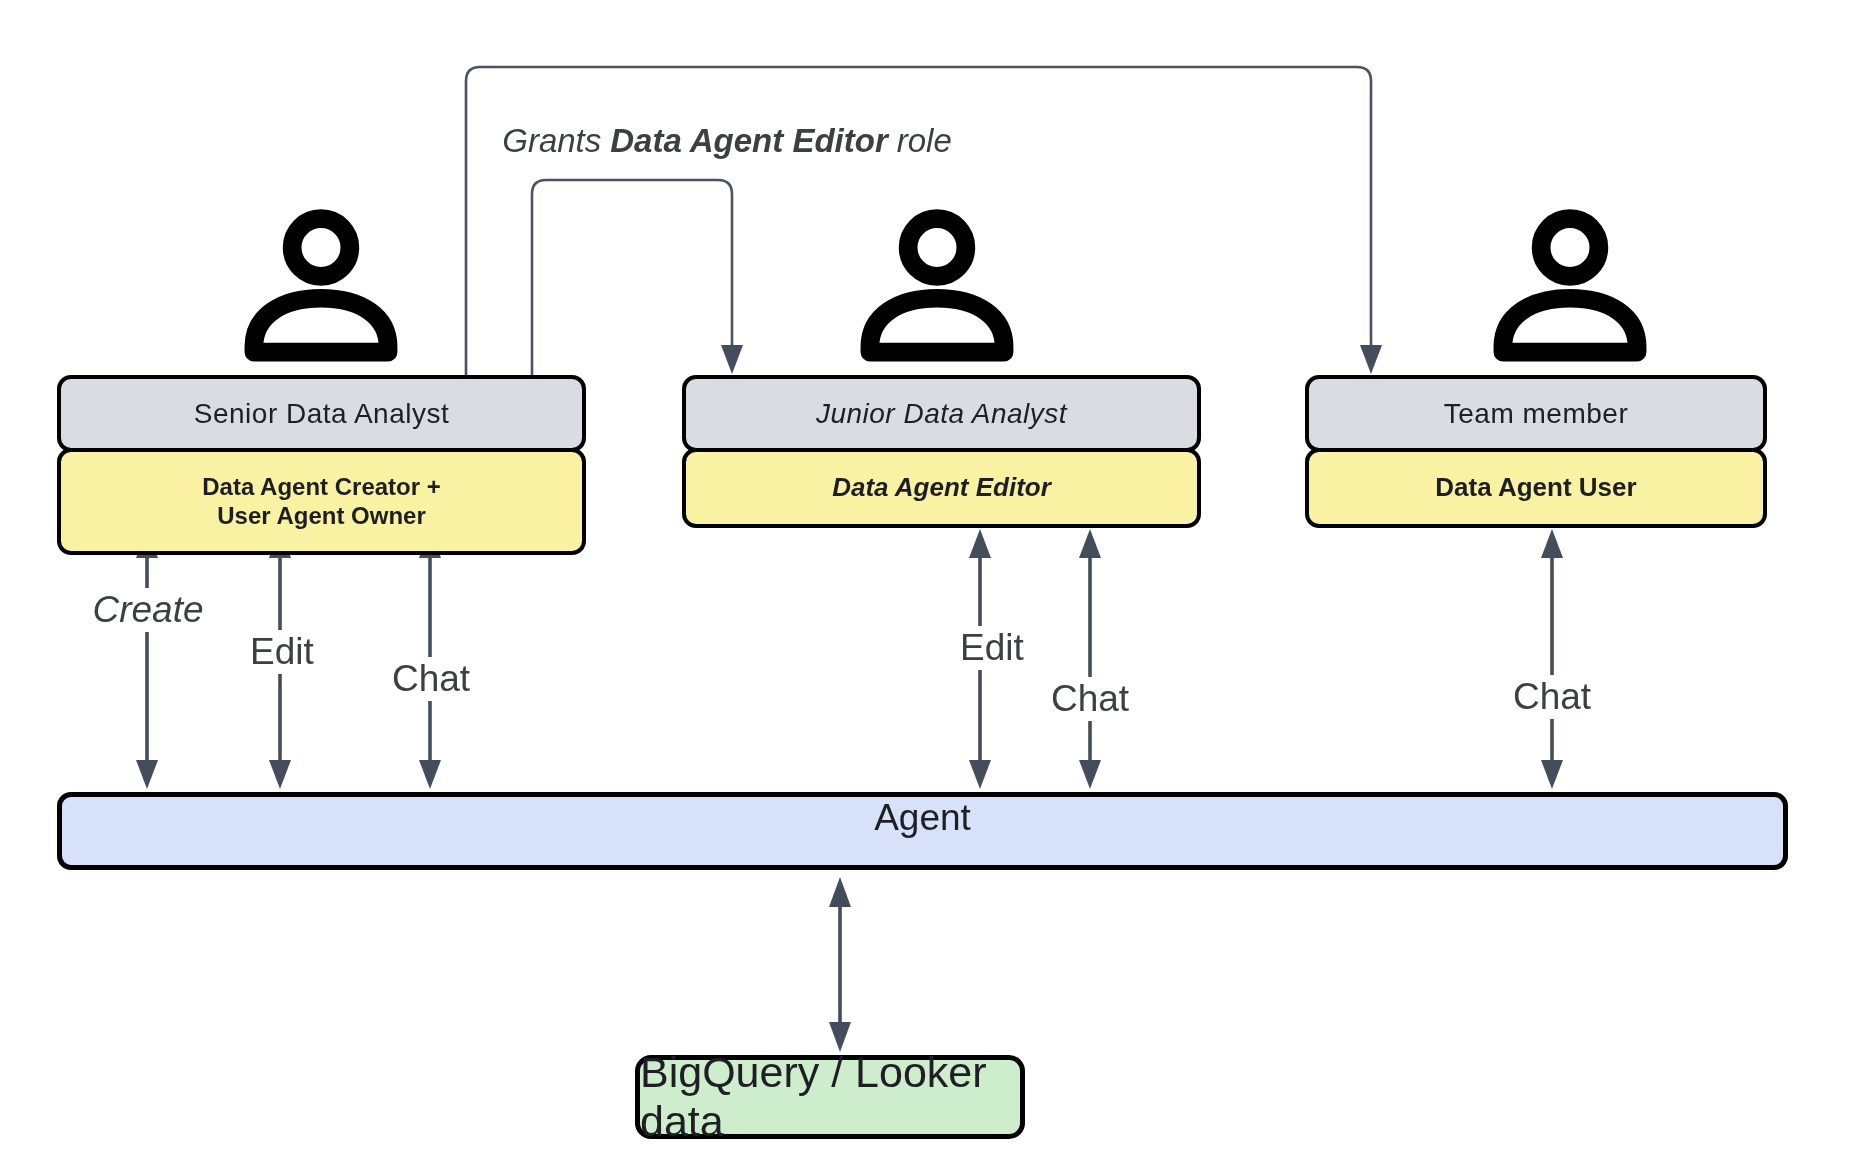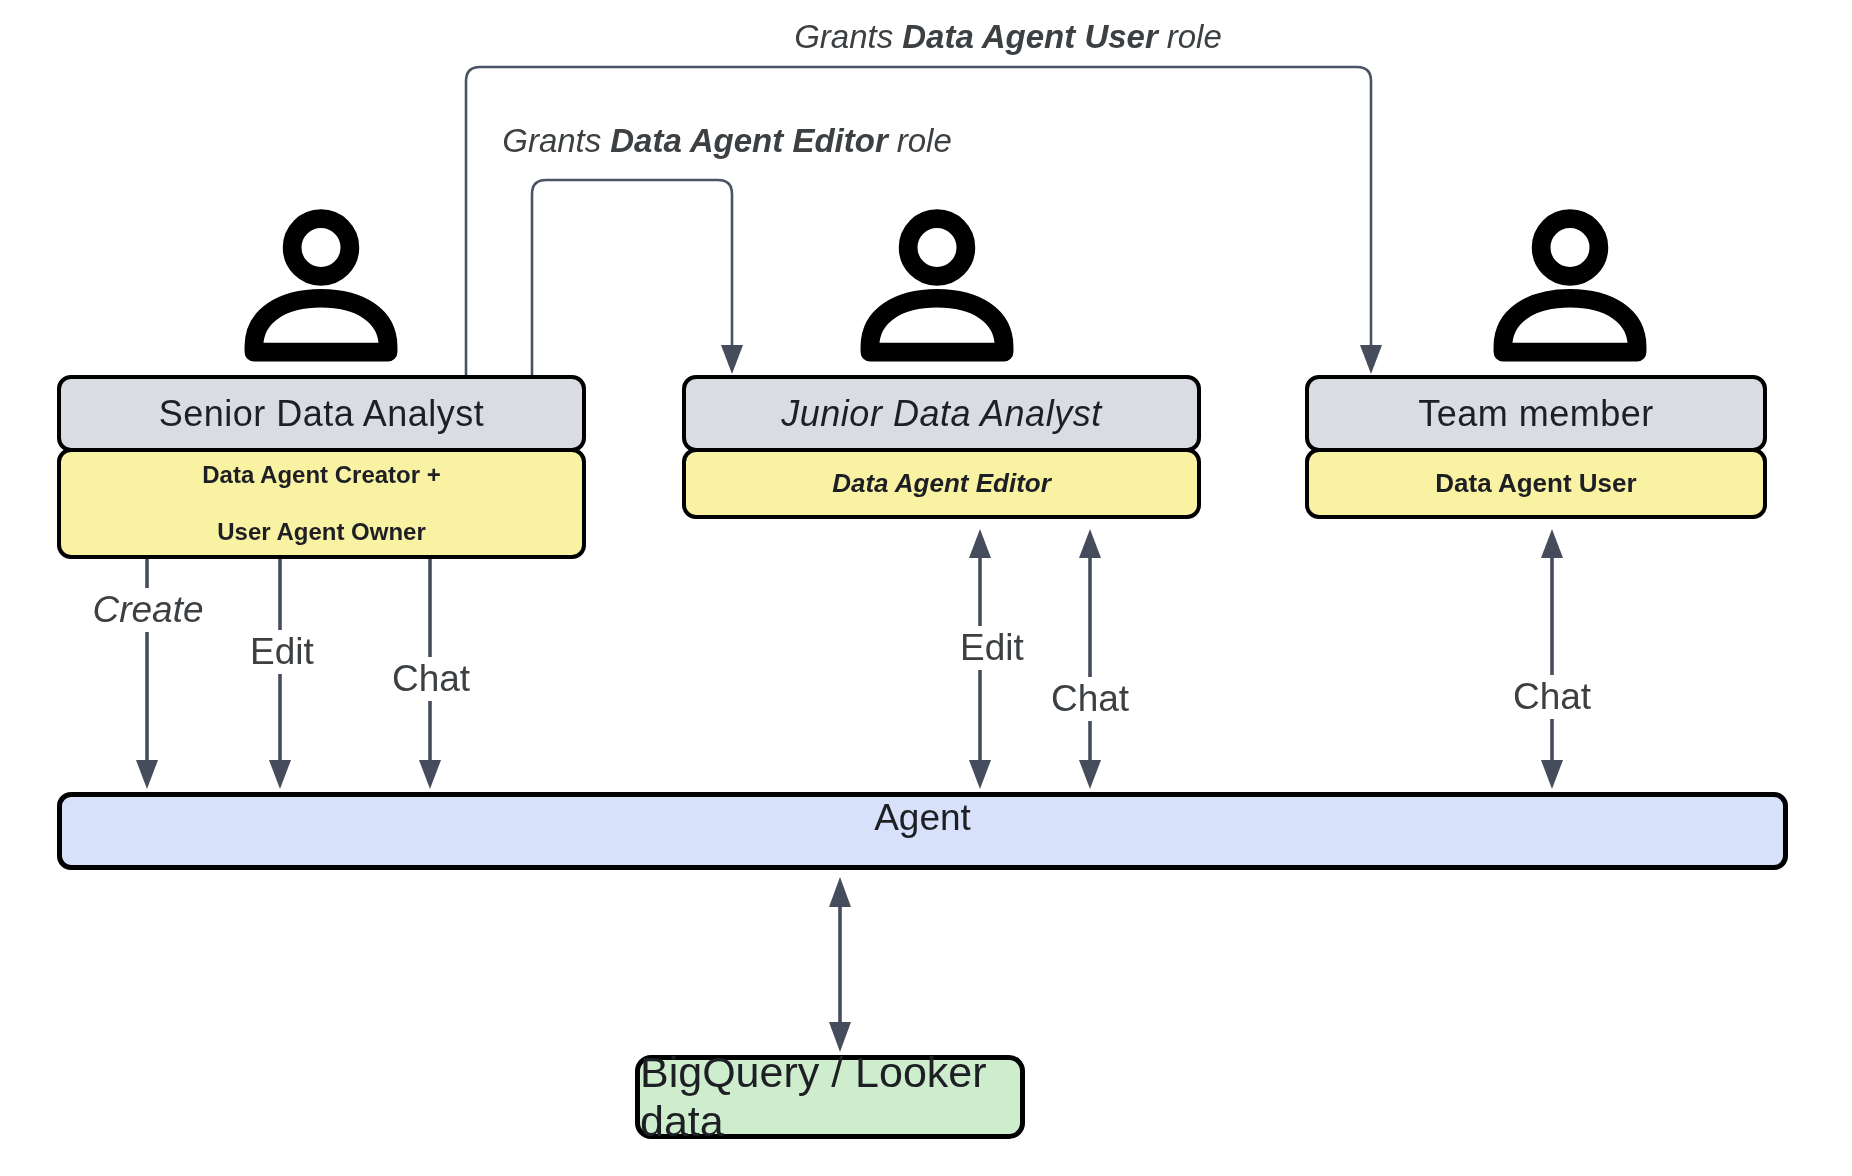--- a/index.html
+++ b/index.html
@@ -17,26 +17,26 @@
   .canvas{
     position:relative;width:1852px;height:1176px;background:#ffffff;overflow:hidden;
     font-family:"Liberation Sans",sans-serif;color:var(--text);
   }
   .wires{position:absolute;left:0;top:0;width:1852px;height:1176px;}
   .person{position:absolute;width:156px;height:156px;top:207px;}
   .role-card{position:absolute;top:375px;}
   .role-title{
     box-sizing:border-box;height:77px;border:4px solid var(--border);border-radius:14px;
     background:var(--role-box-fill);display:flex;align-items:center;justify-content:center;
-    font-size:36px;letter-spacing:0.5px;
+    font-size:28px;letter-spacing:0.5px;
   }
   .role-badge{
     box-sizing:border-box;min-height:71px;margin-top:-4px;border:4px solid var(--border);border-radius:14px;
     background:var(--badge-fill);display:flex;flex-direction:column;justify-content:center;
-    font-weight:bold;font-size:26px;line-height:1.22;text-align:center;padding:8px 8px;gap:28px;
+    font-weight:bold;font-size:26px;line-height:1.22;text-align:center;padding:20px 8px;
   }
   .role-badge.two-line{font-size:24px;}
   .grant-label{
     position:absolute;font-style:italic;font-size:33px;color:var(--muted-text);
     white-space:nowrap;transform:translateX(-50%);
   }
   .grant-label b{margin:0 9px;}
   .action-label{
     position:absolute;font-size:37px;color:var(--muted-text);background:#ffffff;
     padding:1px 8px;transform:translate(-50%,-50%);white-space:nowrap;
@@ -98,23 +98,20 @@
       </g>
 
       <g>
         <line x1="840" y1="902" x2="840" y2="1027"></line>
         <polygon points="829,907 851,907 840,877" stroke="none"></polygon>
         <polygon points="829,1022 851,1022 840,1052" stroke="none"></polygon>
       </g>
     </g>
   </svg>
 
-  <div class="grant-label" style="left:1008px;top:18px;">
-    <span>Grants</span><b>Data Agent User</b><span>role</span>
-  </div>
   <div class="grant-label" style="left:727px;top:122px;">
     <span>Grants</span><b>Data Agent Editor</b><span>role</span>
   </div>
 
   <svg class="person" style="left:243px;" viewBox="0 0 100 100" aria-hidden="true">
     <circle cx="50" cy="26" r="18.5" fill="#ffffff" stroke="#000000" stroke-width="12"></circle>
     <path d="M7 93 v-3.5 c0 -20 18.5 -31 43 -31 s43 11 43 31 V93 z" fill="#ffffff" stroke="#000000" stroke-width="12" stroke-linejoin="round"></path>
   </svg>
   <svg class="person" style="left:859px;" viewBox="0 0 100 100" aria-hidden="true">
     <circle cx="50" cy="26" r="18.5" fill="#ffffff" stroke="#000000" stroke-width="12"></circle>

